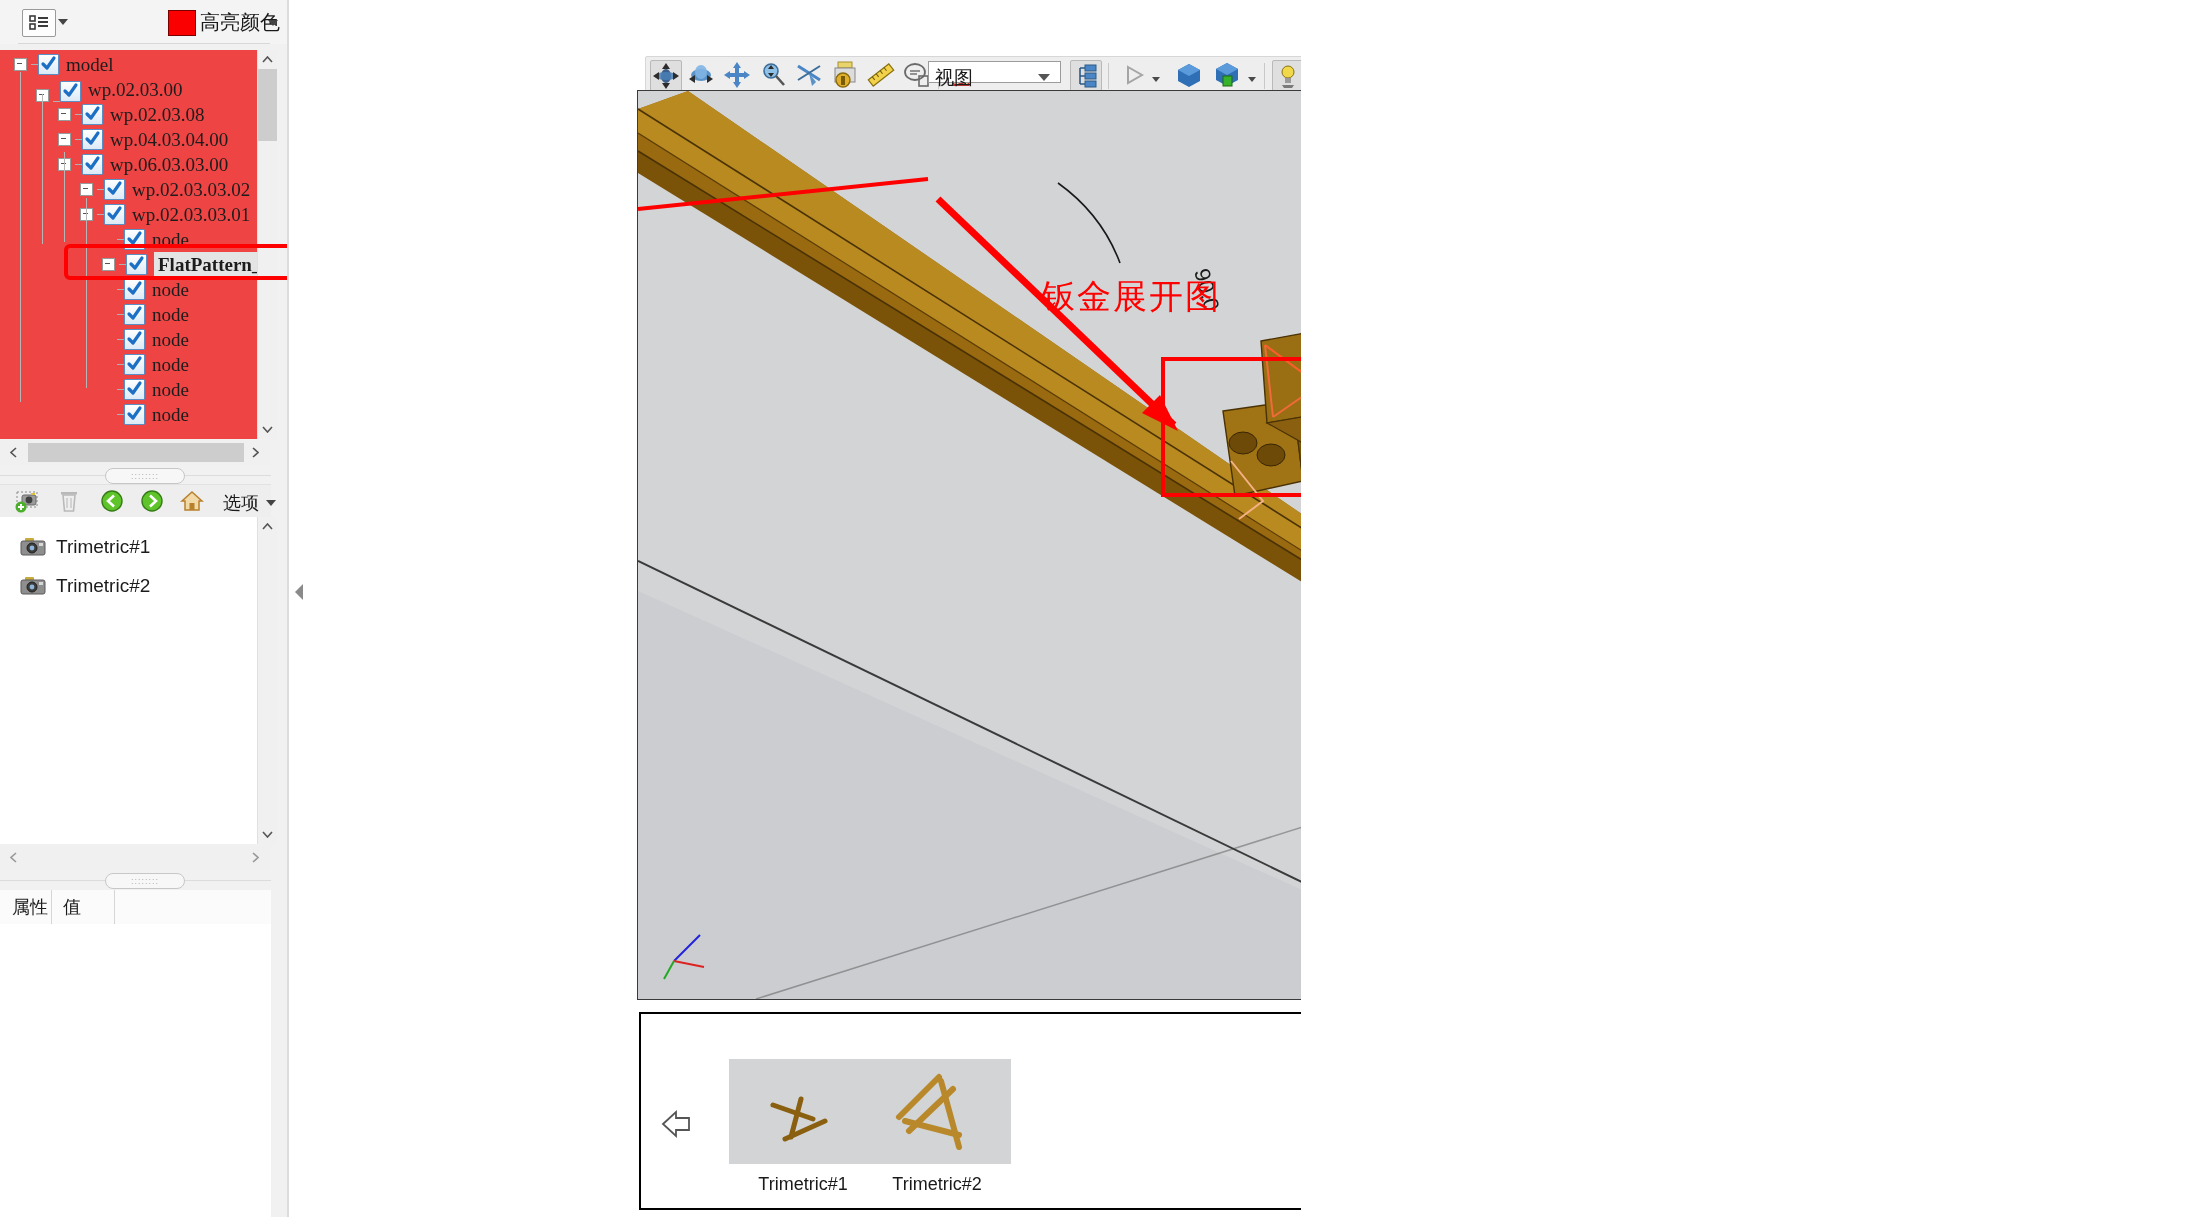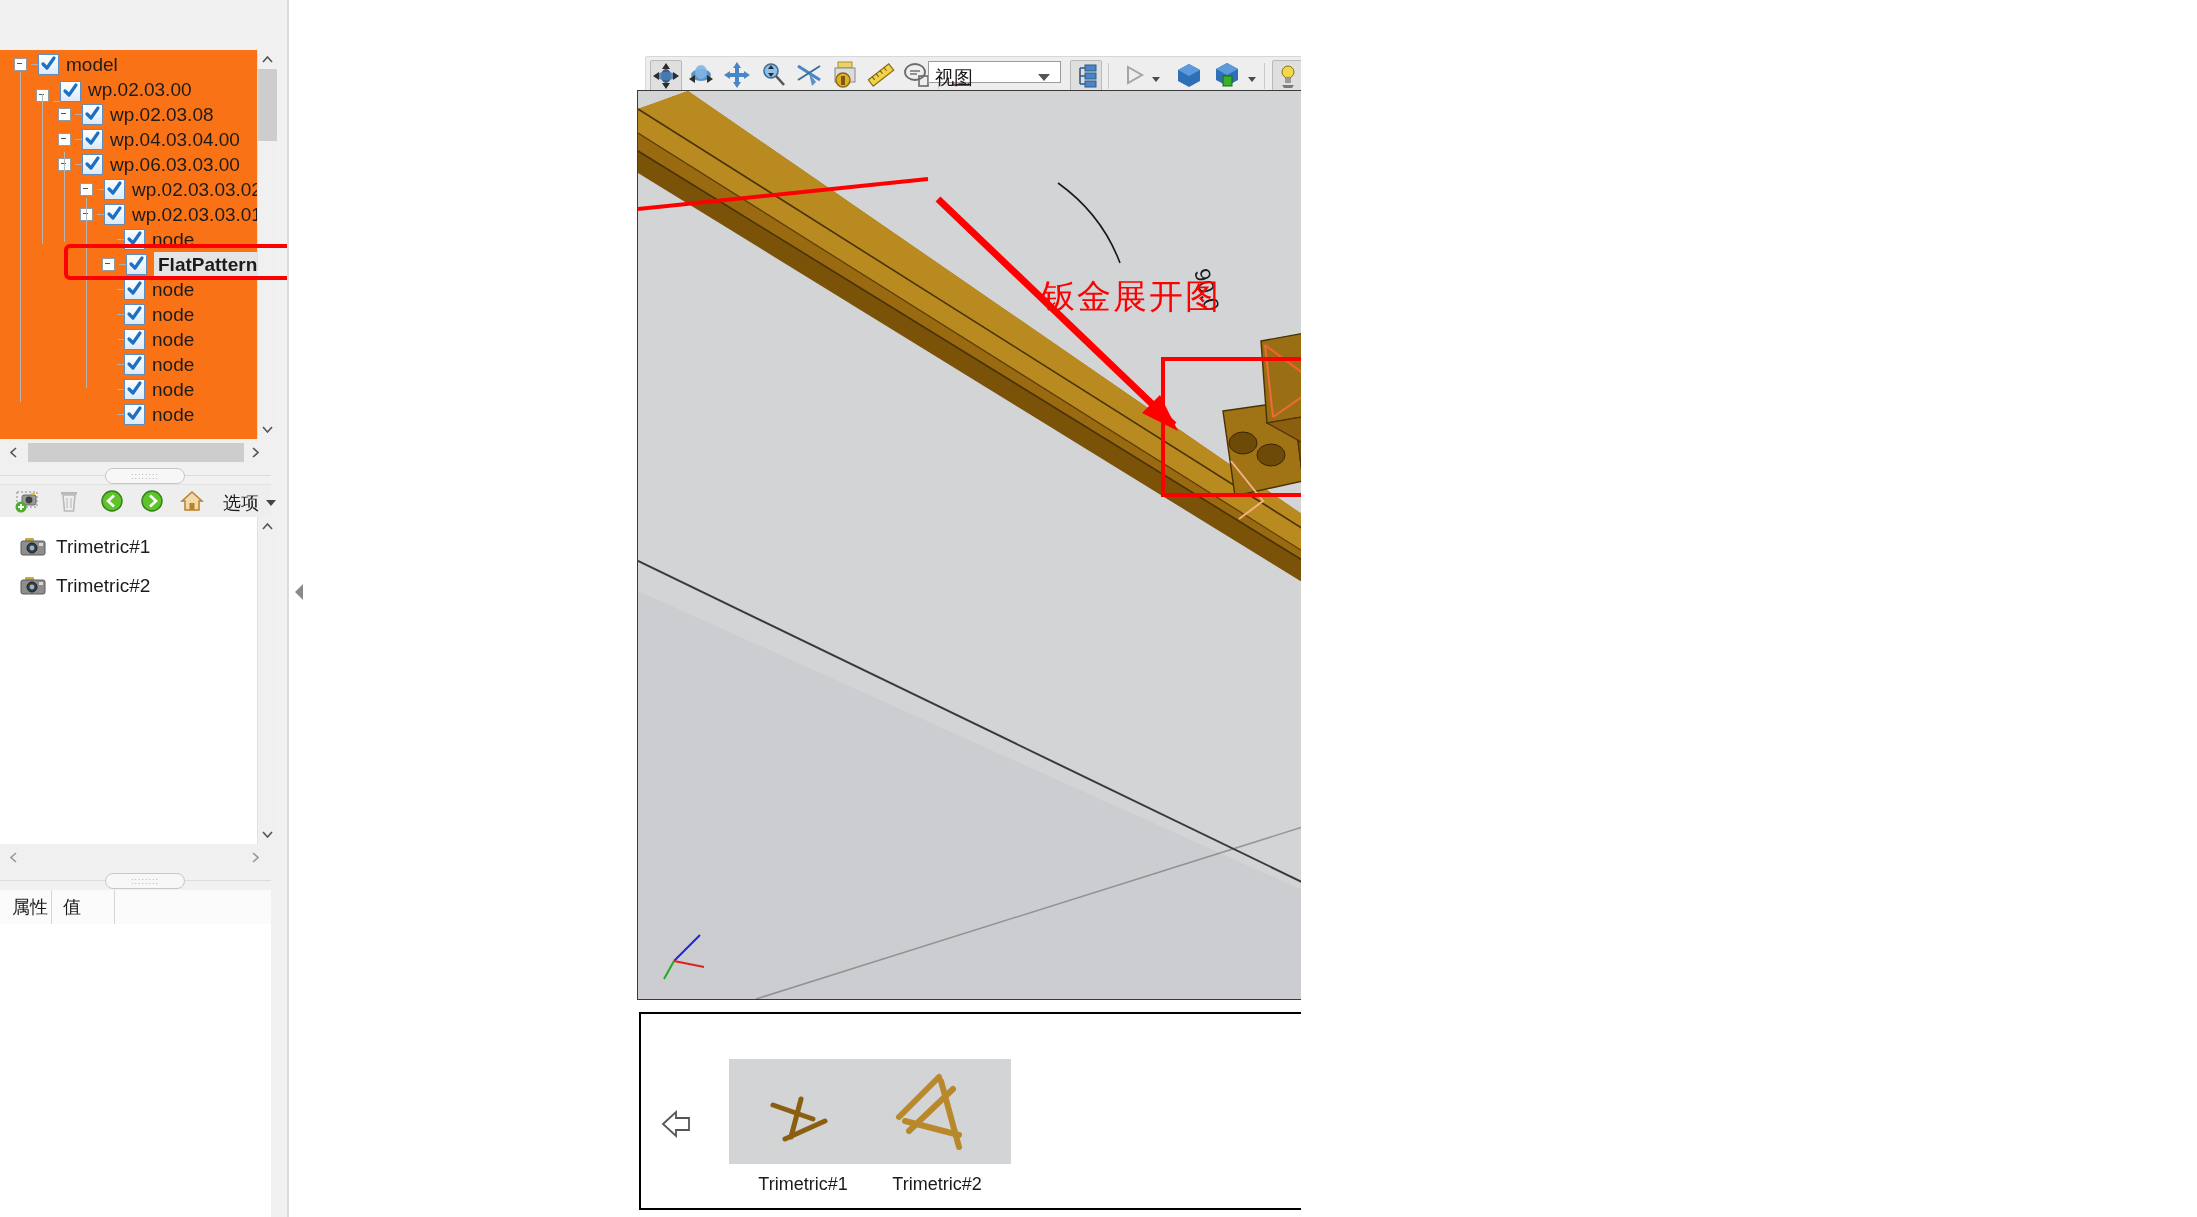--- a/index.html
+++ b/index.html
@@ -18,21 +18,21 @@
   .tb-btn{display:flex;align-items:center;justify-content:center;}
   #list-view-btn{left:22px;top:9px;width:32px;height:26px;border:1px solid #9a9a9a;background:#fdfdfd;border-radius:2px;}
   #list-view-btn svg{display:block;}
   #list-view-caret{left:58px;top:19px;width:0;height:0;border-left:5px solid transparent;border-right:5px solid transparent;border-top:6px solid #444;}
   #hl-swatch{left:168px;top:10px;width:26px;height:24px;background:#fb0000;border:1px solid #7a0000;}
   #hl-label{left:200px;top:10px;font-size:20px;color:#1a1a1a;line-height:24px;white-space:nowrap;}
   #hl-caret{left:268px;top:20px;width:0;height:0;border-left:5px solid transparent;border-right:5px solid transparent;border-top:6px solid #444;}
   #tb-divider{left:18px;top:43px;width:252px;height:1px;background:#d8d8d8;}
 
   
-  #tree-area{left:0px;top:50px;width:271px;height:389px;background:#f97316;overflow:hidden;}
+  #tree-area{left:0px;top:50px;width:271px;height:389px;background:#ef4444;overflow:hidden;font-family:Liberation Serif, serif;}
   .tnode{position:absolute;height:25px;display:flex;align-items:center;white-space:nowrap;}
   .expander{width:11px;height:11px;border:1px solid #9a9a9a;background:#fff;margin-right:4px;flex:0 0 auto;position:relative;}
   .expander:before{content:"";position:absolute;left:2px;top:4px;width:5px;height:1px;background:#555;}
   .expander.none{border:none;background:none;}
   .expander.none:before{display:none;}
   .tdash{width:7px;height:1px;background:#b0b0b0;margin-right:0px;flex:0 0 auto;}
   .cbx{width:19px;height:19px;border:1px solid #5a8fc6;background:linear-gradient(#ffffff,#dceaf7);flex:0 0 auto;position:relative;margin-right:7px;border-radius:1px;}
   .cbx svg{position:absolute;left:1px;top:0px;}
   .tlabel{font-size:19px;color:#1c1c1c;line-height:25px;}
   .tlabel.sel{background:#e4e4e4;padding:0 4px;font-weight:bold;}
@@ -107,20 +107,36 @@
 
   
   #right-area{left:1301px;top:0;width:896px;height:1217px;background:#ffffff;}
   #rp-edge{left:1301px;top:0;width:1px;height:1217px;background:#e2e2e2;}
 </style>
 </head>
 <body>
 
 <div class="abs" id="left-panel">
 
+  <div class="abs" id="left-toolbar">
+    <div class="abs tb-btn" id="list-view-btn">
+      <svg width="20" height="16" viewBox="0 0 20 16">
+        <rect x="1" y="1" width="5" height="5" fill="none" stroke="#3b3b3b" stroke-width="1.6"></rect>
+        <rect x="1" y="9" width="5" height="5" fill="none" stroke="#3b3b3b" stroke-width="1.6"></rect>
+        <rect x="9" y="2" width="10" height="2" fill="#3b3b3b"></rect>
+        <rect x="9" y="6" width="10" height="2" fill="#3b3b3b"></rect>
+        <rect x="9" y="10" width="10" height="2" fill="#3b3b3b"></rect>
+      </svg>
+    </div>
+    <div class="abs" id="list-view-caret"></div>
+    <div class="abs" id="hl-swatch"></div>
+    <div class="abs" id="hl-label">高亮颜色</div>
+    <div class="abs" id="hl-caret"></div>
+    <div class="abs" id="tb-divider"></div>
+  </div>
 
   <div class="abs" id="tree-area">
       <div class="tnode" style="left: 14px; top: 2px;">
         <div class="expander"></div>
         <div class="tdash"></div>
         <div class="cbx">
           <svg width="17" height="17" viewBox="0 0 17 17">
             <polyline points="3,9 7,13 14,3" fill="none" stroke="#1b6fc4" stroke-width="3.2" stroke-linecap="round" stroke-linejoin="round"></polyline>
           </svg>
         </div>

